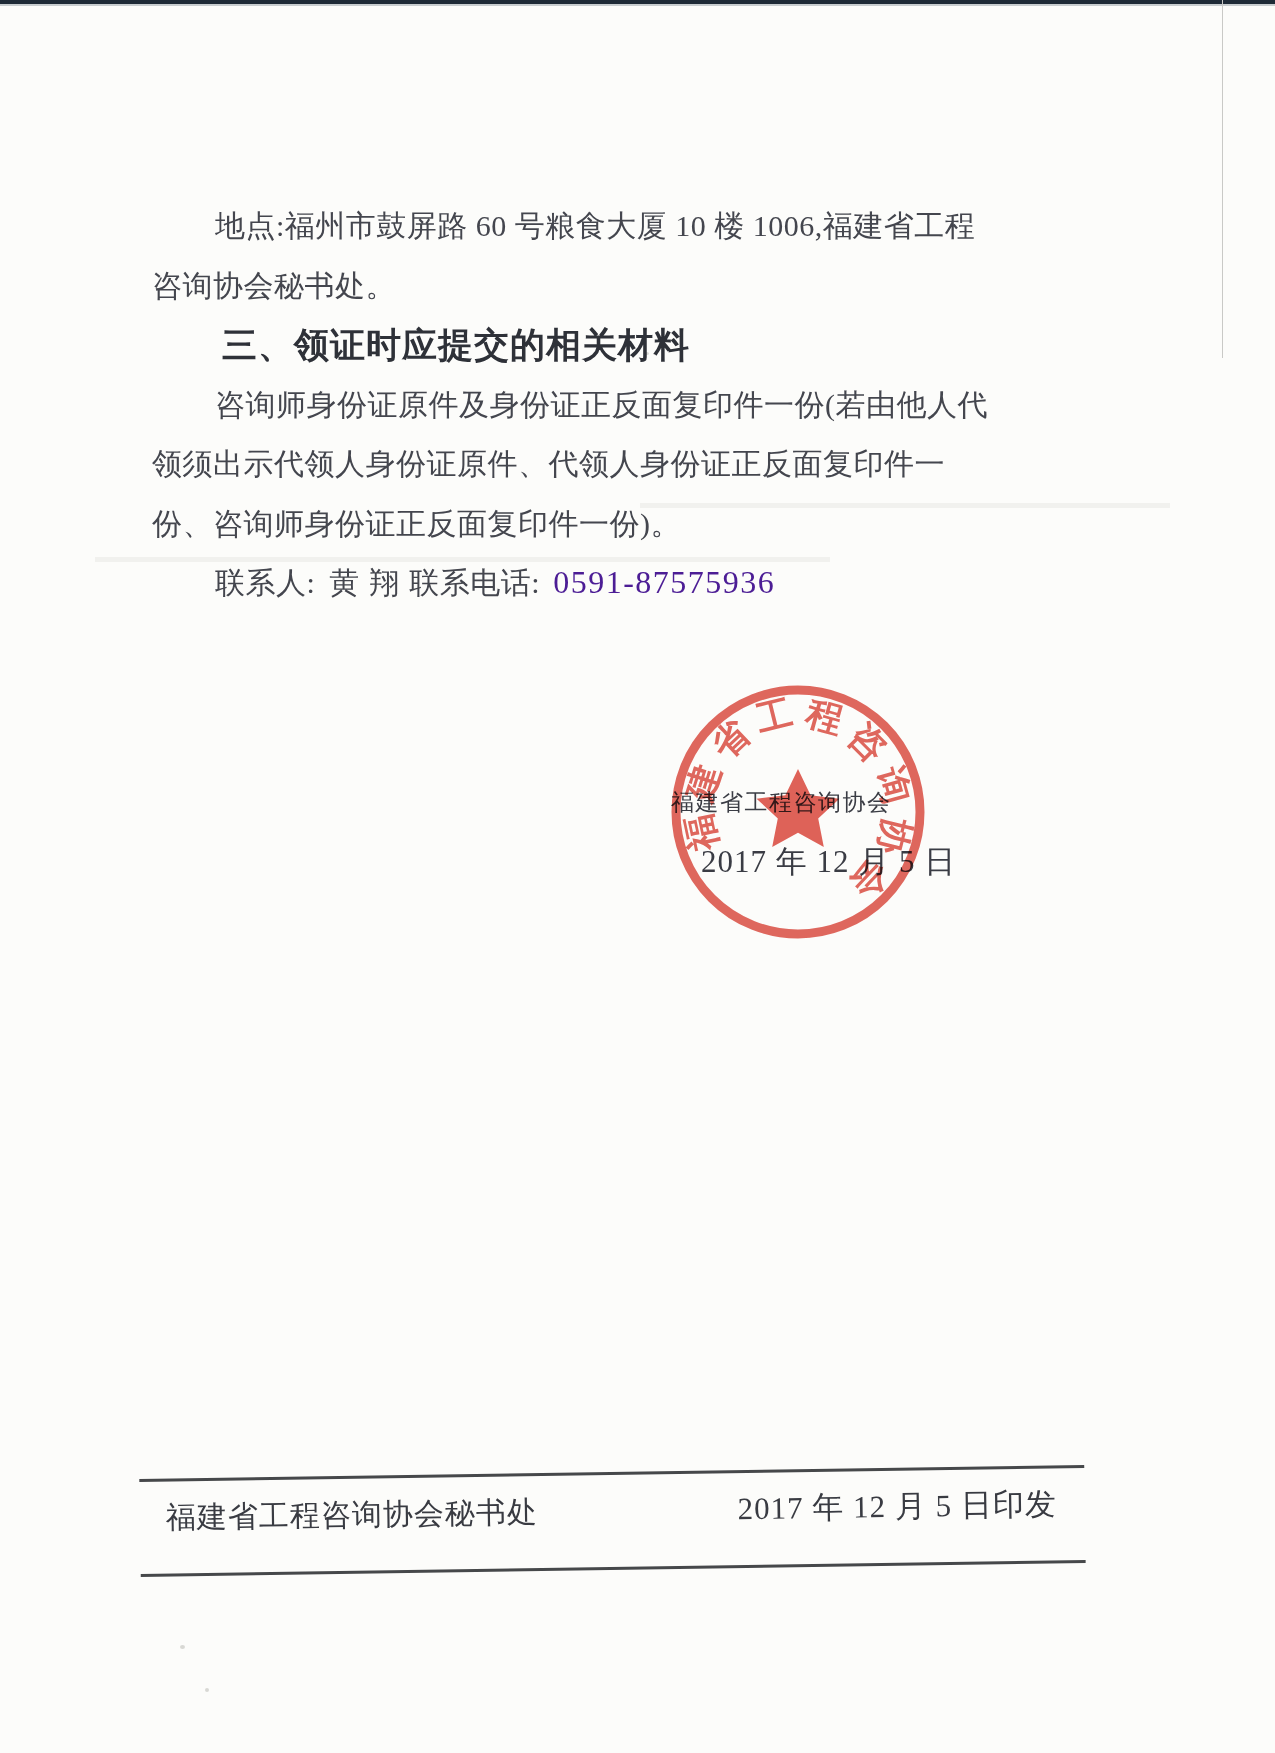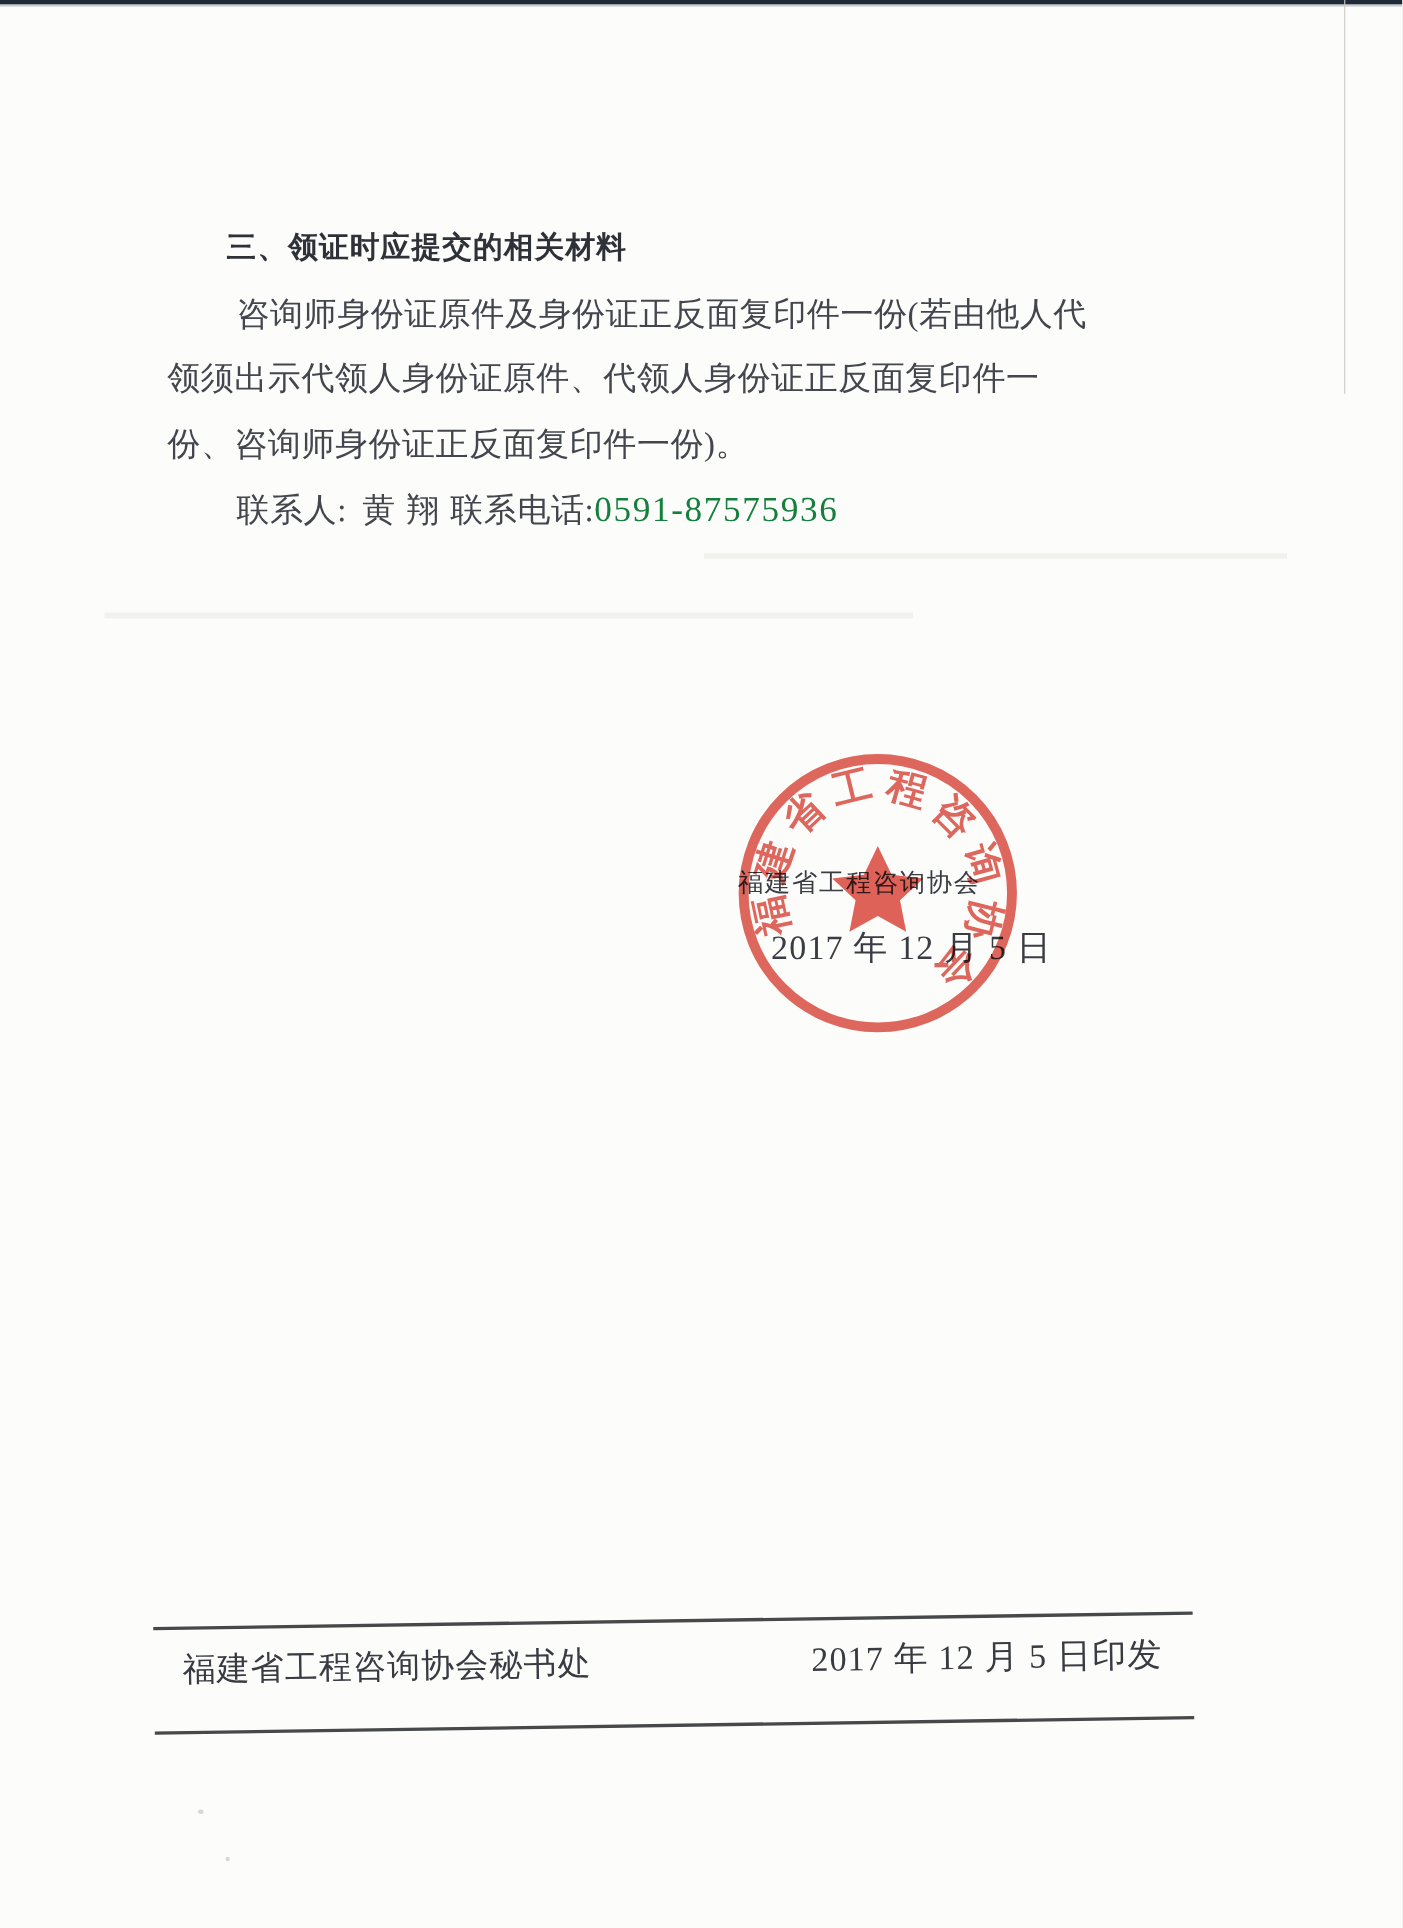--- a/index.html
+++ b/index.html
@@ -24,27 +24,27 @@
   
   .content{
     position:absolute;top:196px;left:152px;width:842px;
     color:#44464e;
     font-size:30px;line-height:59.5px;
     letter-spacing:.5px;
   }
   .content p{margin:0;text-indent:2.1em;}
   .content p.heading{
     font-family:"Liberation Sans","DejaVu Sans",sans-serif;
-    font-weight:700;color:#2e3138;font-size:27px;text-indent:2.0em;
+    font-weight:700;color:#2e3138;font-size:35px;text-indent:2.0em;
     letter-spacing:1px;
   }
   .contact-line{white-space:nowrap;}
   .contact-line .person{margin-left:14px;letter-spacing:10px;}
   .contact-line .label-phone{}
-  .contact-line .phone{margin-left:0;font-size:32px;letter-spacing:1.5px;color:#15803d;}
+  .contact-line .phone{margin-left:13px;font-size:32px;letter-spacing:1.5px;color:#4c1d95;}
 
   
   .sig-org{
     position:absolute;top:787px;left:671px;
     font-size:23px;letter-spacing:1.5px;color:#3a3c44;z-index:5;white-space:nowrap;
   }
   .sig-date{
     position:absolute;top:841px;left:701px;
     font-size:31px;letter-spacing:1px;color:#3a3c44;z-index:5;white-space:nowrap;
   }
@@ -84,20 +84,21 @@
   <div class="top-edge"></div>
   <div class="top-edge-soft"></div>
   <div class="vline-artifact"></div>
   <div class="streak s1"></div>
   <div class="streak s2"></div>
   <div class="speck" style="top:1645px;left:180px;width:5px;height:4px;"></div>
   <div class="speck" style="top:1688px;left:205px;width:4px;height:4px;"></div>
   <div class="speck" style="top:352px;left:645px;width:4px;height:3px;"></div>
 
   <div class="content">
+    <p>地点:福州市鼓屏路 60 号粮食大厦 10 楼 1006,福建省工程咨询协会秘书处。</p>
     <p class="heading">三、领证时应提交的相关材料</p>
     <p>咨询师身份证原件及身份证正反面复印件一份(若由他人代领须出示代领人身份证原件、代领人身份证正反面复印件一份、咨询师身份证正反面复印件一份)。</p>
     <p class="contact-line"><span>联系人:</span><span class="person">黄翔</span><span class="label-phone">联系电话:</span><span class="phone">0591-87575936</span></p>
   </div>
 
   <div class="sig-org">福建省工程咨询协会</div>
   <div class="sig-date">2017 年 12 月 5 日</div>
 
   <svg class="seal" viewBox="0 0 268 268">
     <circle cx="134" cy="134" r="122" fill="none" stroke="#dc4b40" stroke-width="9"></circle>

